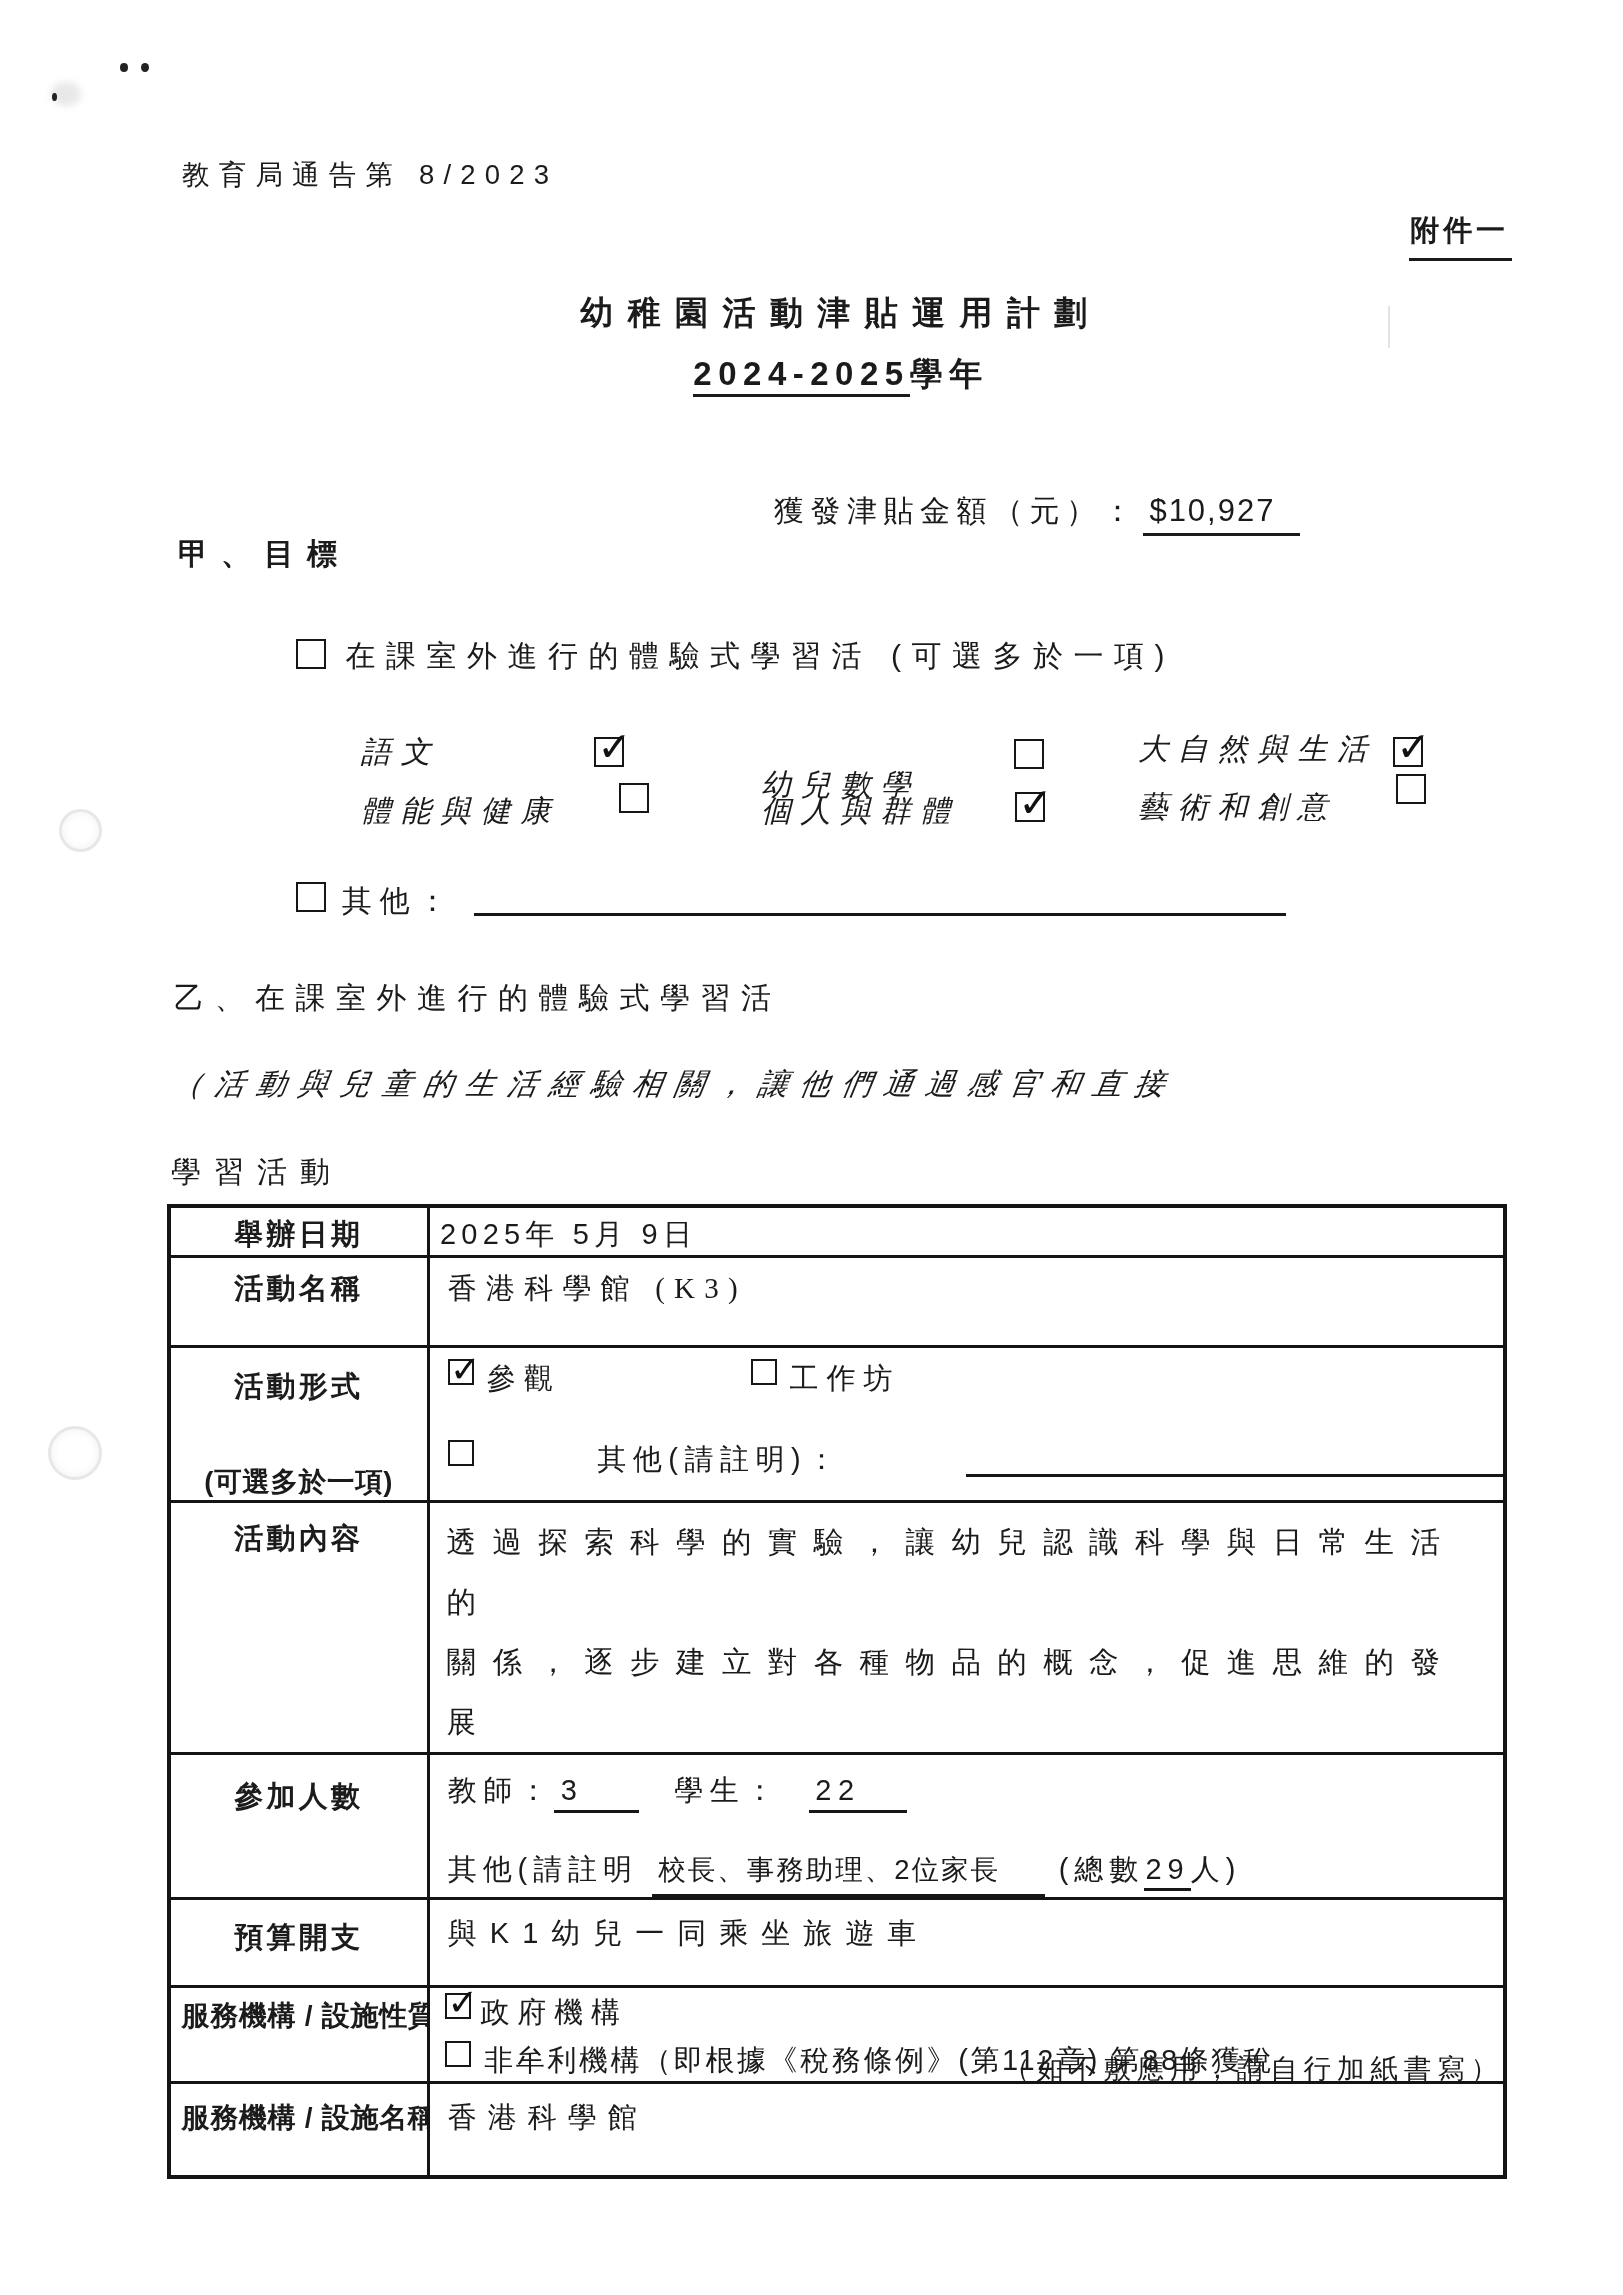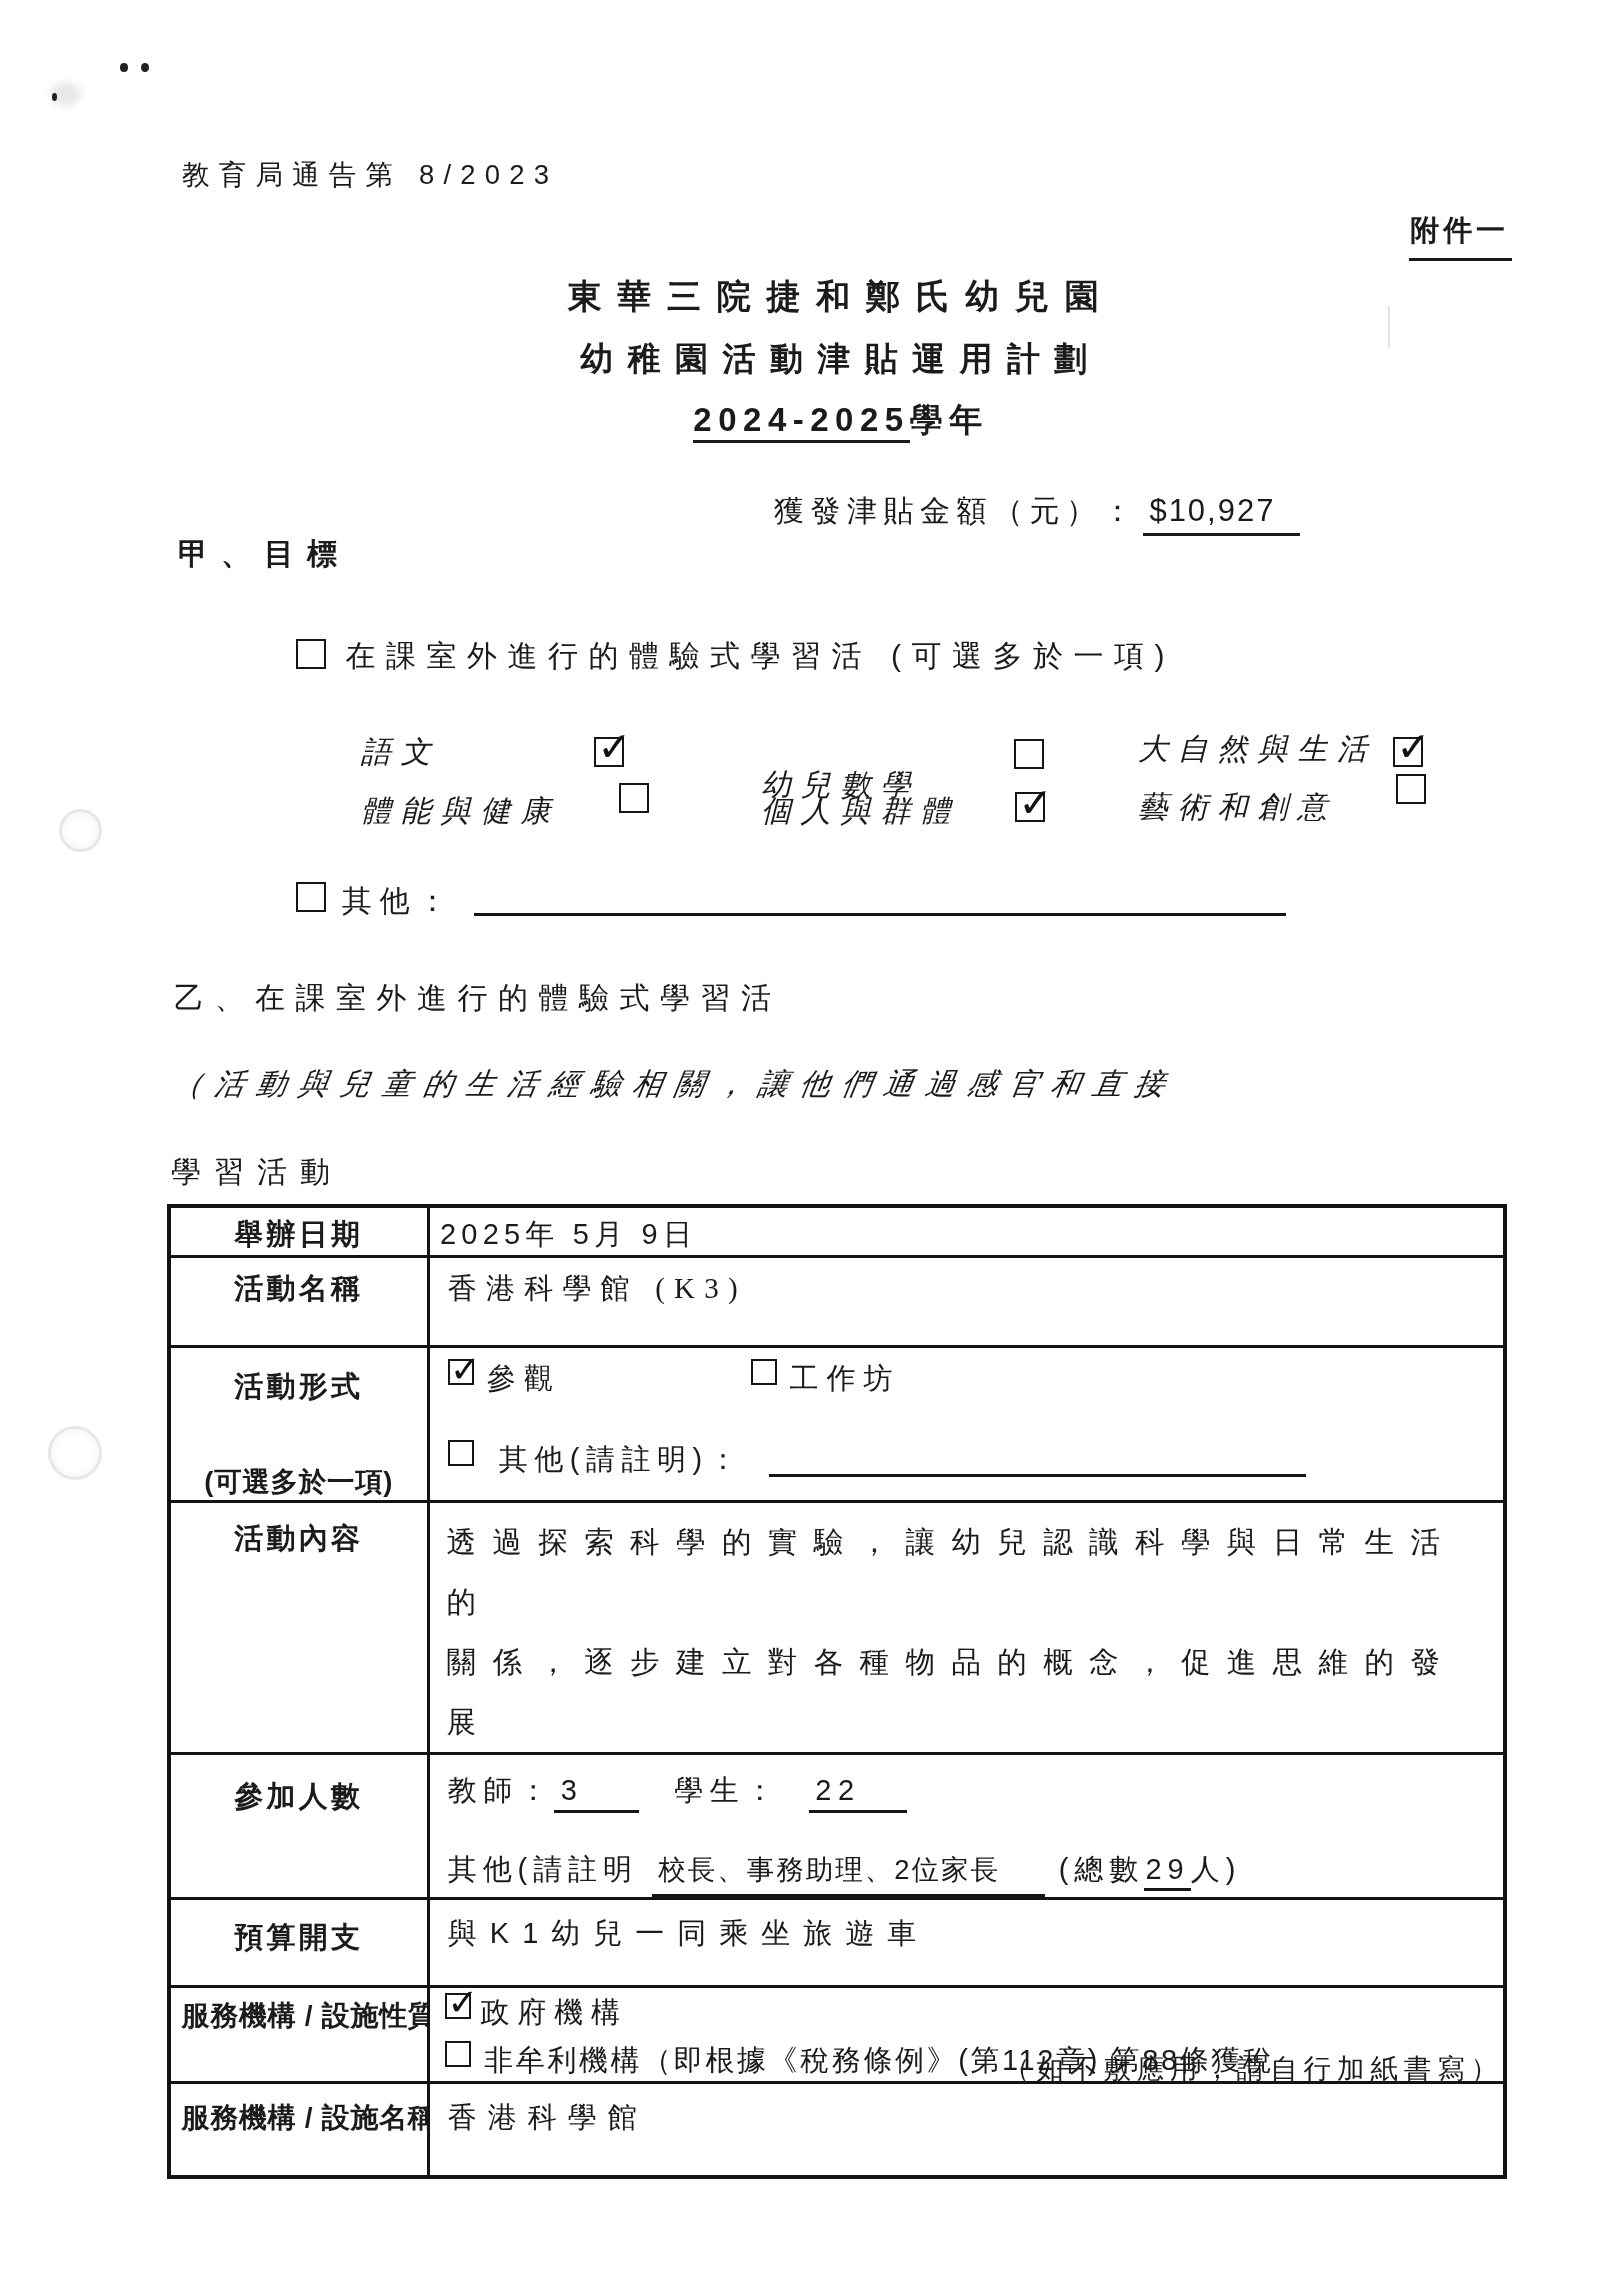--- a/index.html
+++ b/index.html
@@ -83,21 +83,21 @@
 
   .r-date  .lab { padding-top:6.5px; }
   .r-date  .val { padding:6.5px 0 0 10.5px; letter-spacing:5.2px; }
   .r-name  .lab { padding-top:11.8px; }
   .r-name  .val { padding:11.8px 0 0 18.3px; letter-spacing:9.2px;font-family:Liberation Serif, serif; }
 
   .r-format .lab { padding-top:19.6px; }
   .r-format .hint { font-size:27.5px; letter-spacing:0.7px; margin-top:37px; font-weight:700; }
   .fmt-line1 { display:flex; align-items:flex-start; gap:13px; padding:11.8px 0 0 18.3px; font-size:29px; letter-spacing:7.9px; }
   .fmt-gap { width:164px; }
-  .fmt-line2 { display:flex; align-items:flex-start; gap:25px; padding:41px 0 0 18.3px; font-size:29px; letter-spacing:6.5px; }
+  .fmt-line2 { display:flex; align-items:flex-start; gap:18px; padding:41px 0 0 18.3px; font-size:29px; letter-spacing:6.5px;justify-content:space-between; }
   .blank-fmt { width:537px; height:33px; margin-top:3.9px; }
 
   .r-content .lab { padding-top:16px; }
   .content-text { padding:9.2px 6.5px 0 17px; font-size:29.5px; letter-spacing:16.4px; line-height:60px; }
 
   .r-part .lab { padding-top:22px; }
   .part-line1 { padding:15.7px 0 0 18.3px; font-size:29px; letter-spacing:6.5px; }
   .part-line2 { padding:37px 0 0 18.3px; font-size:29px; letter-spacing:5.9px; white-space:nowrap; }
   .fill { border-bottom:3.3px solid #161616; padding:0 9.2px 3.9px 6.5px; }
   .fill-teacher { display:inline-block; min-width:85px; margin-right:35px; }
@@ -129,21 +129,20 @@
   <div class="smudge" style="left:51px; top:82px; width:30px; height:23.6px;"></div>
   <div class="speck" style="left:52px; top:93px; width:4.6px; height:7.9px;"></div>
   <div class="punch" style="left:59px; top:809px; width:43px; height:43px;"></div>
   <div class="punch" style="left:48px; top:1426px; width:54px; height:54px;"></div>
   <div class="vmark" style="left:1388px; top:306px; width:2px; height:42px; opacity:.5;"></div>
 
   <div class="abs notice">教育局通告第 8/2023</div>
   <div class="abs attachment">附件一</div>
 
   <div class="abs titleblock">
-    <div class="t1">東華三院捷和鄭氏幼兒園</div>
     <div class="t2">幼稚園活動津貼運用計劃</div>
     <div class="t3"><span class="uline">2024-2025</span><span>學年</span></div>
   </div>
 
   <div class="abs subsidy">
     <span>獲發津貼金額（元）：</span><span class="amount">$10,927</span>
   </div>
 
   <div class="abs secA">甲、目標</div>
 

